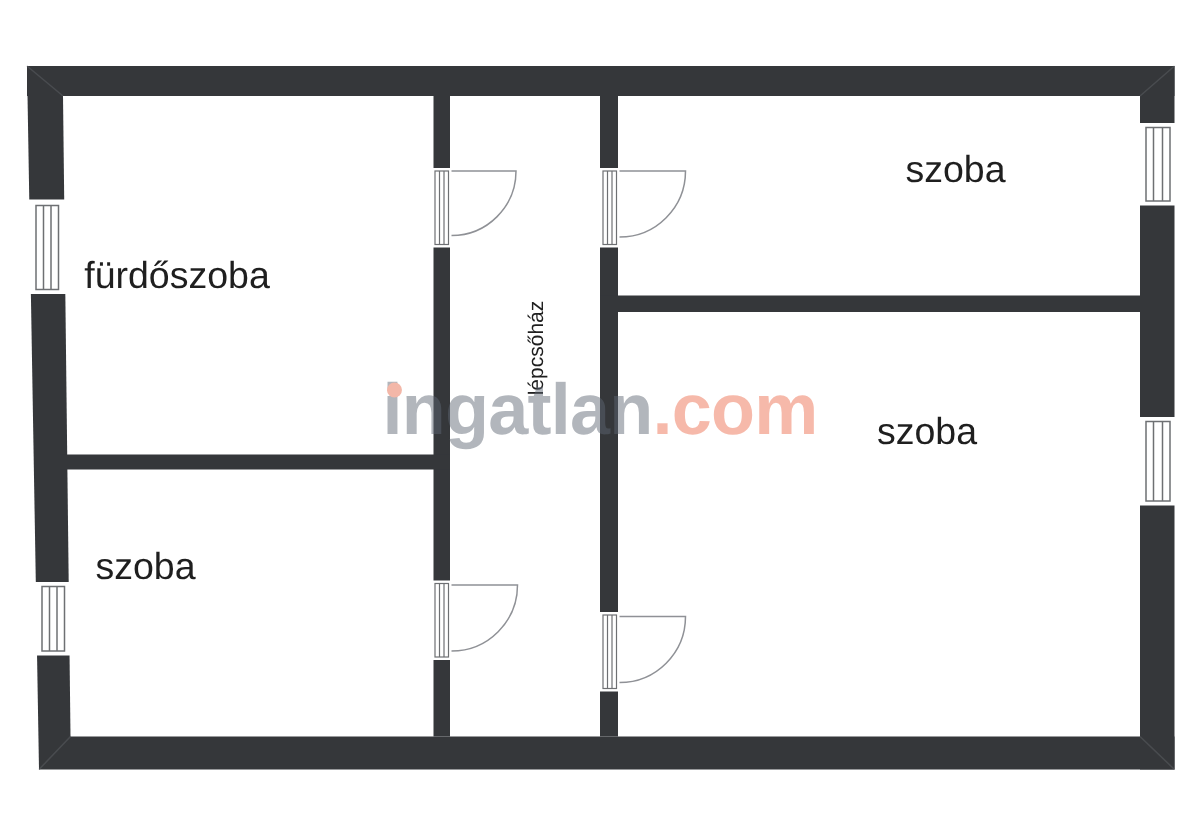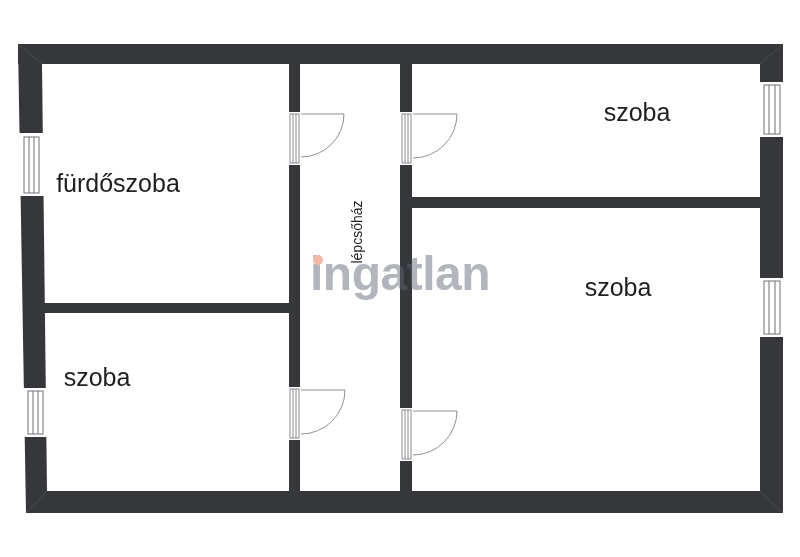--- a/index.html
+++ b/index.html
@@ -137,17 +137,17 @@
     </g>
 
     <text class="room-label" x="118" y="192" text-anchor="middle">fürdőszoba</text>
     <text class="room-label" x="97" y="386" text-anchor="middle">szoba</text>
     <text class="room-label" x="637" y="121" text-anchor="middle">szoba</text>
     <text class="room-label" x="618" y="296" text-anchor="middle">szoba</text>
     <text class="room-label vertical" x="362" y="232" text-anchor="middle" transform="rotate(-90 362 232)">lépcsőház</text>
   </svg>
 
   <div class="watermark">
-    <span class="wm-name">ingatlan</span>
+    <span class="wm-name">ingatlan</span><span class="wm-tld">.com</span>
     <span class="wm-dot-cover"></span>
   </div>
 
 </div>
 
 </body></html>

